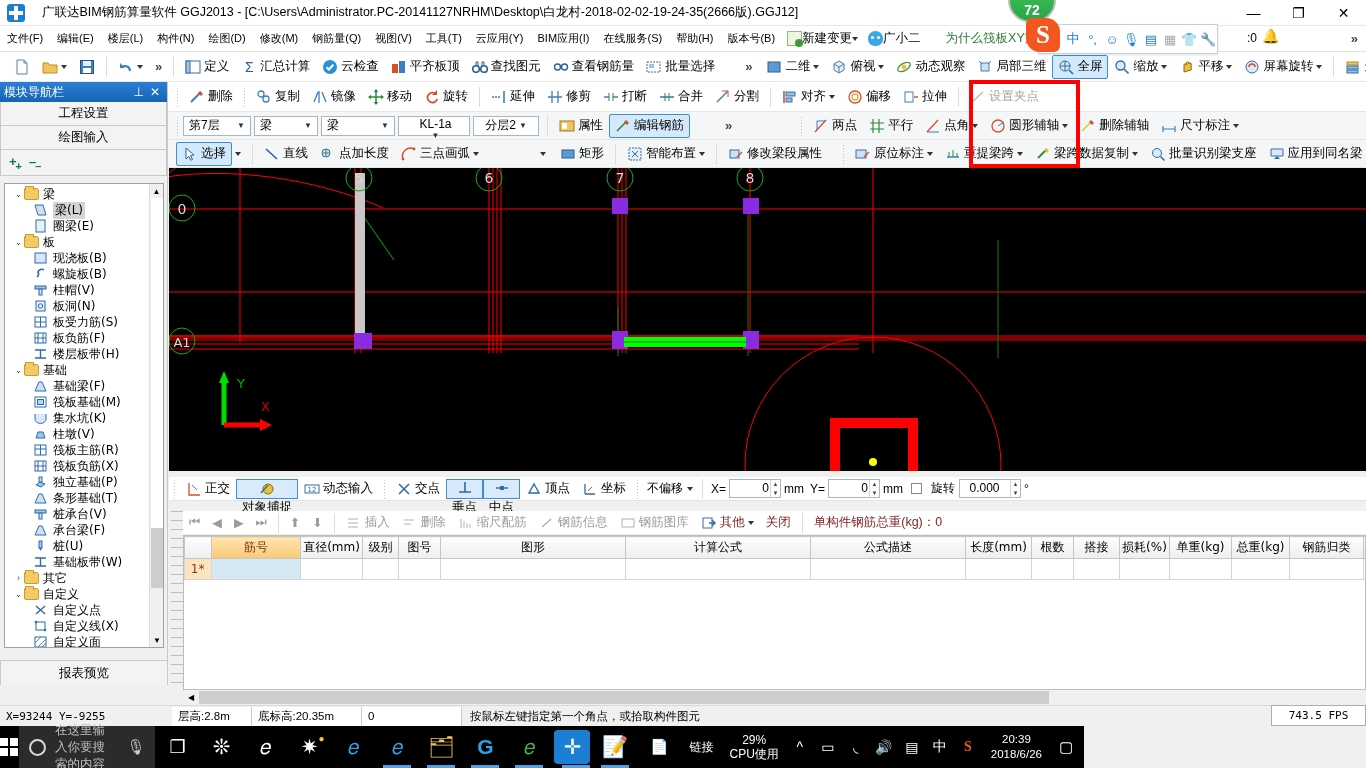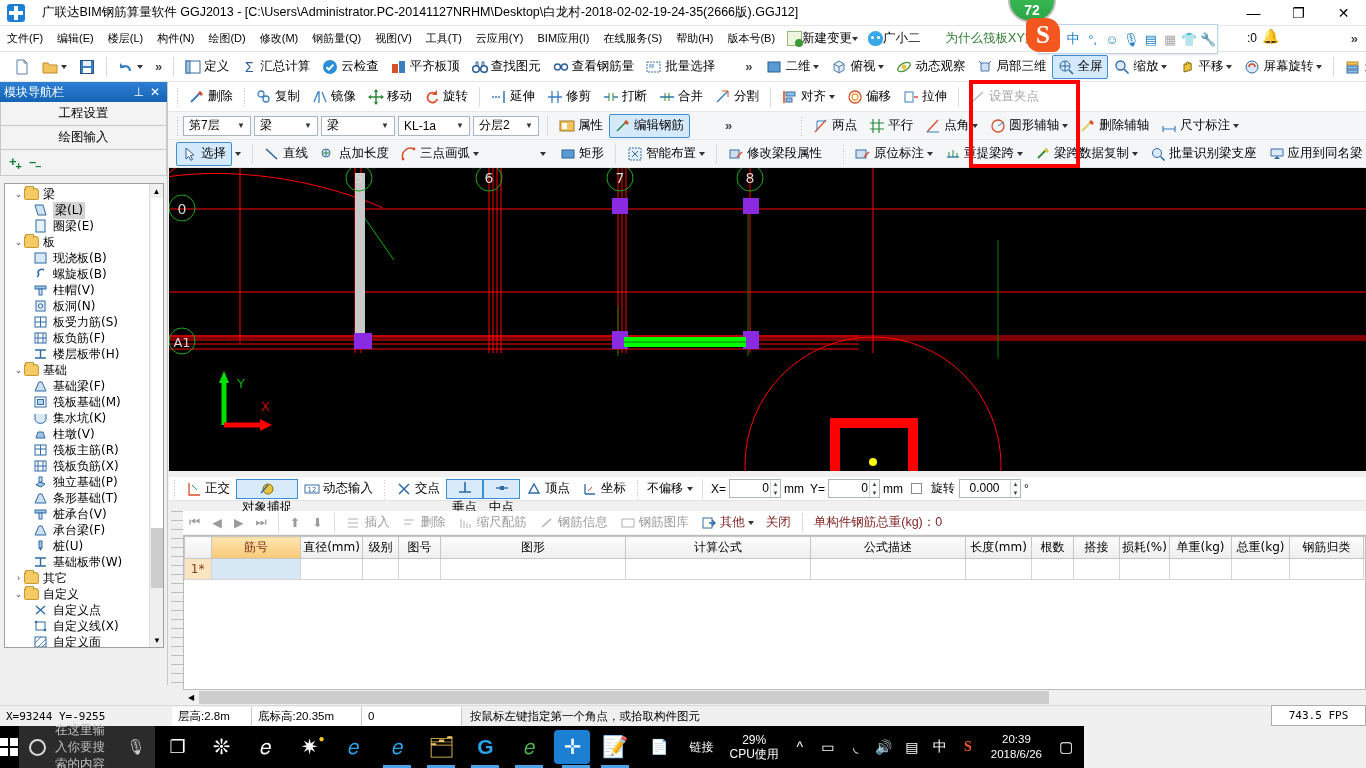--- a/index.html
+++ b/index.html
@@ -606,25 +606,25 @@
         <span class="cb-ar">▼</span>
     </div>
     <div class="combo" style="width:64px;">
       <span>梁</span>
         <span class="cb-ar">▼</span>
     </div>
     <div class="combo" style="width:74px;">
       <span>梁</span>
         <span class="cb-ar">▼</span>
     </div>
-    <div class="combo" style="width:72px;">
+    <div class="combo" style="width:72px;flex-direction:column;">
       <span>KL-1a</span>
         <span class="cb-ar">▼</span>
     </div>
-    <div class="combo" style="width:66px;">
+    <div class="combo" style="width:66px;justify-content:center;">
       <span>分层2</span>
         <span class="cb-ar">▼</span>
     </div>
     <div class="vsep"></div>
     <div class="tbtn">
       <svg class="tricon" viewBox="0 0 16 16">
         <rect x="1" y="3" width="14" height="10" fill="#f2c45c" stroke="#a5791e"></rect>
         <rect x="3" y="5" width="5" height="6" fill="#fff"></rect>
       </svg>
       <span>属性</span>
@@ -985,20 +985,21 @@
         </div>
       <div class="tscroll">
         <div class="tsb-up">▲</div>
         <div class="tsb-thumb"></div>
         <div class="tsb-thumb2"></div>
         <div class="tsb-dn" style="position:absolute;bottom:0;width:14px;">▼</div>
       </div>
     </div>
 
     <div class="lp-bottom">
+      <div class="lp-bbtn">报表预览</div>
     </div>
   </div>
 
   <div class="canvaswrap">
     <svg width="1197" height="303" viewBox="0 0 1197 303">
       <rect width="1197" height="303" fill="#000"></rect>
 
       <circle cx="704" cy="297" r="128" fill="none" stroke="#ff0000" stroke-width="1"></circle>
 
       <path d="M0 5 A 200 200 0 0 1 200 -30" fill="none" stroke="#ff0000" stroke-width="1"></path>

